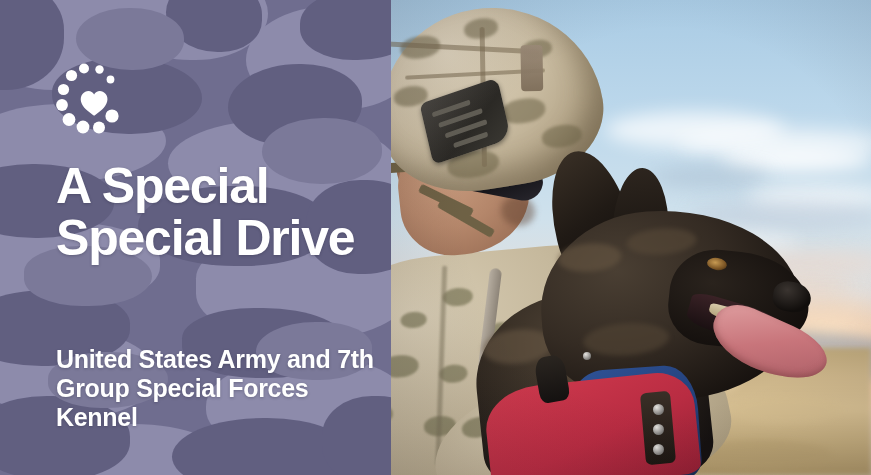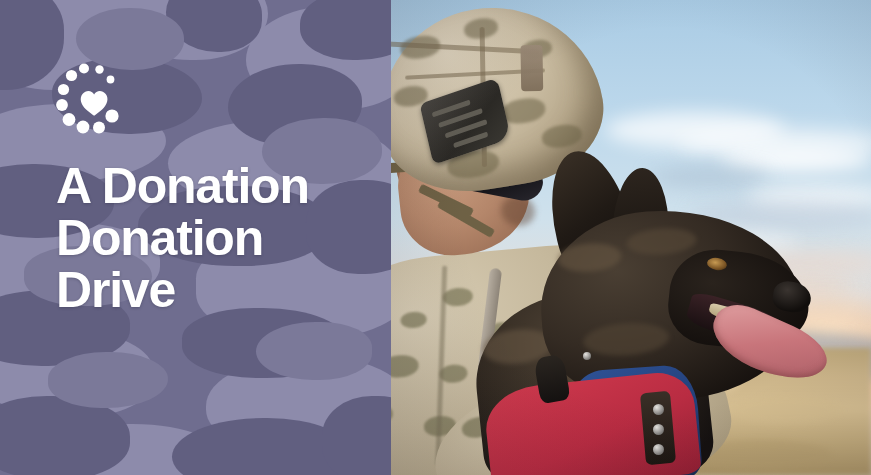--- a/index.html
+++ b/index.html
@@ -292,21 +292,22 @@
           <circle cx="10.0" cy="47.0" r="5.9"></circle>
           <circle cx="17.0" cy="61.5" r="6.4"></circle>
           <circle cx="31.0" cy="69.0" r="6.4"></circle>
           <circle cx="47.0" cy="69.5" r="6.0"></circle>
           <circle cx="60.0" cy="58.0" r="6.6"></circle>
           <path d="M30.5,36.0 c3.6,-4.4 9.4,-3.9 11.6,0.6 c2.2,-4.5 8.0,-5.0 11.6,-0.6 c3.6,4.4 1.4,11.0 -3.6,15.6 c-3.3,3.0 -6.4,5.2 -8.0,6.1 c-1.6,-0.9 -4.7,-3.1 -8.0,-6.1 C29.1,47.0 26.9,40.4 30.5,36.0 Z"></path>
         </g>
       </svg>
     </div>
 
-    <div class="headline">A Donation Donation Drive</div>
+    <div class="headline">A Special Special Drive</div>
+    <div class="subhead">United States Army and 7th Group Special Forces Kennel</div>
   </div>
 
   <div class="photo">
 
     <div class="cloud" style="left:214px; top:112px; width:180px; height:36px; background:rgba(255,255,255,.72);"></div>
     <div class="cloud" style="left:286px; top:128px; width:210px; height:30px; background:rgba(255,255,255,.6);"></div>
     <div class="cloud" style="left:330px; top:146px; width:150px; height:26px; background:rgba(255,255,255,.8);"></div>
     <div class="cloud" style="left:258px; top:166px; width:120px; height:22px; background:rgba(170,190,208,.55);"></div>
     <div class="cloud" style="left:356px; top:186px; width:140px; height:24px; background:rgba(255,255,255,.65);"></div>
     <div class="cloud" style="left:300px; top:200px; width:190px; height:30px; background:rgba(190,200,214,.45);"></div>

